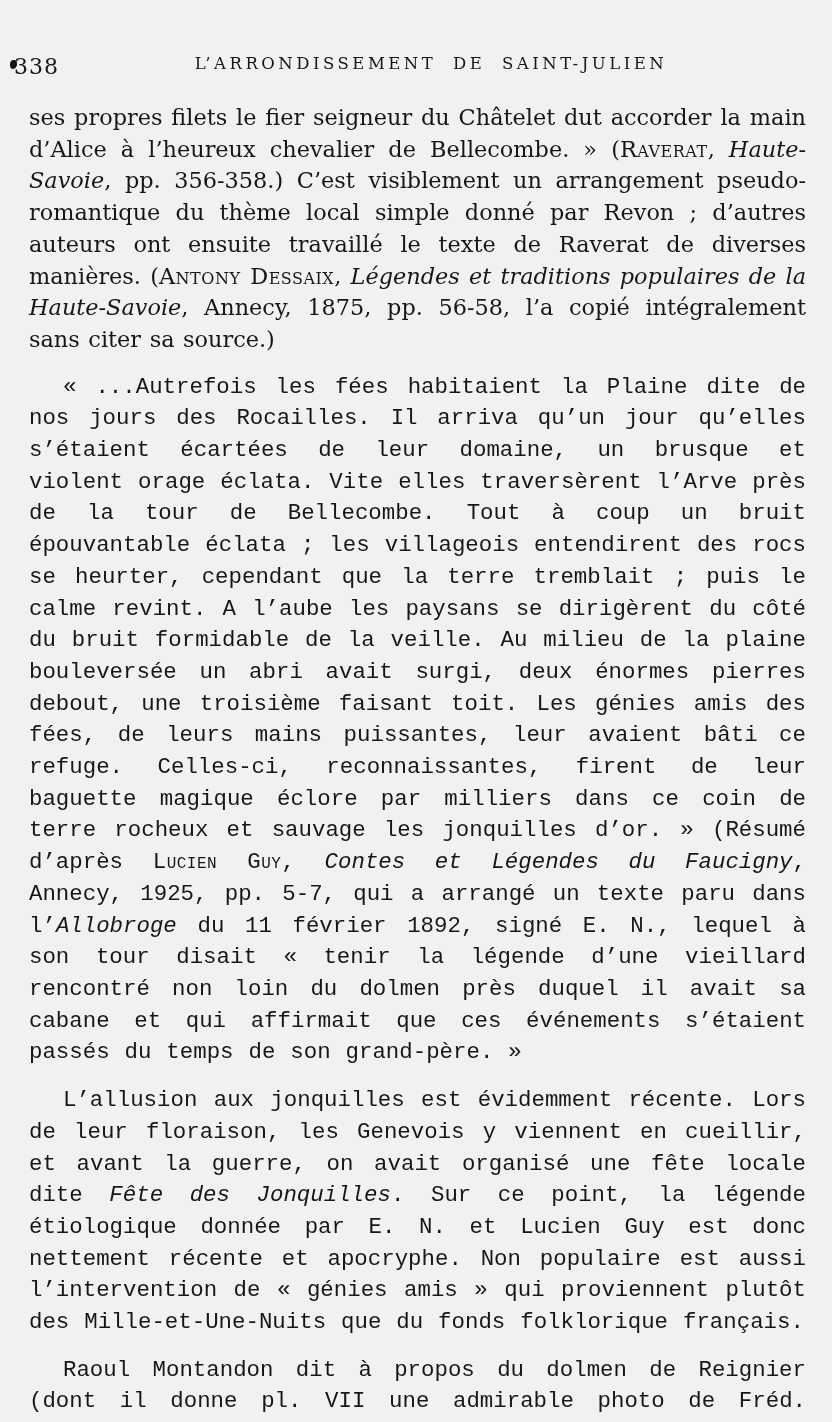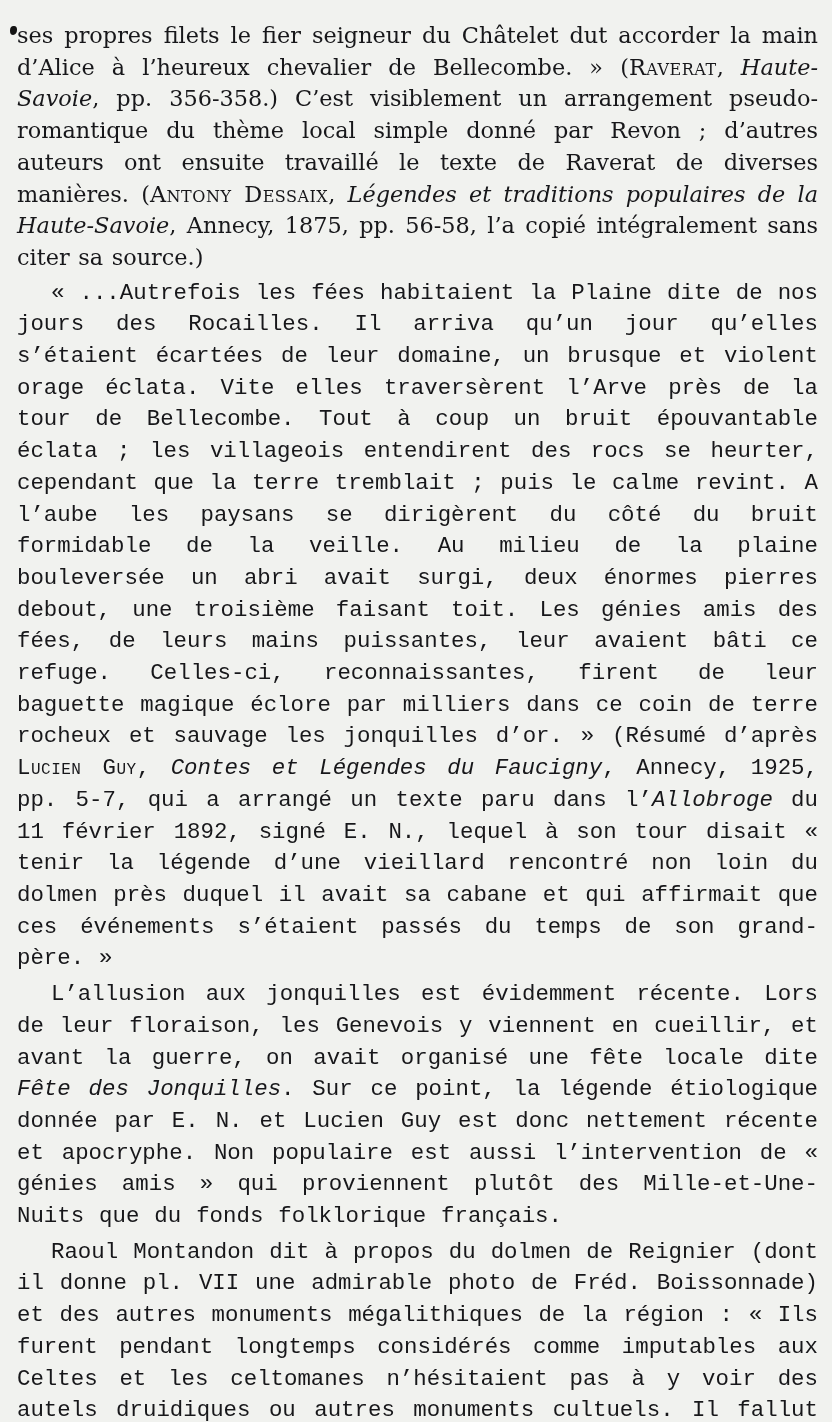--- a/index.html
+++ b/index.html
@@ -17,29 +17,33 @@
     display:block;text-align:center;
     font-size:16.5px;letter-spacing:3.5px;word-spacing:8px;
     padding-left:30px;
   }
   .text-block{
     margin:20px 10px 0 13px;
     font-size:22.4px;line-height:31.7px;
     text-align:justify;
     word-spacing:1.5px;
   }
-  .para{margin:4px;padding:0;}
+  .para{margin:16px;padding:0;}
   .para.indent{text-indent:34px;font-family:Liberation Mono, monospace;}
   .smallcaps{font-variant:small-caps;letter-spacing:0.5px;}
   .italic{font-style:italic;}
 </style>
 </head>
 <body>
 
 <div class="page">
   <div class="speck"></div>
+  <header class="page-header">
+    <span class="page-number">338</span>
+    <span class="running-header">L’ARRONDISSEMENT DE SAINT-JULIEN</span>
+  </header>
   <main class="text-block">
       <p class="para"><span>ses propres filets le fier seigneur du Châtelet dut accorder la main d’Alice à l’heureux chevalier de Bellecombe. » (</span><span class="smallcaps">Raverat</span><span>, </span><span class="italic">Haute-Savoie</span><span>, pp. 356-358.) C’est visiblement un arrangement pseudo-romantique du thème local simple donné par Revon ; d’autres auteurs ont ensuite travaillé le texte de Raverat de diverses manières. (</span><span class="smallcaps">Antony Dessaix</span><span>, </span><span class="italic">Légendes et traditions populaires de la Haute-Savoie</span><span>, Annecy, 1875, pp. 56-58, l’a copié intégralement sans citer sa source.)</span></p>
       <p class="para indent"><span>« ...Autrefois les fées habitaient la Plaine dite de nos jours des Rocailles. Il arriva qu’un jour qu’elles s’étaient écartées de leur domaine, un brusque et violent orage éclata. Vite elles traversèrent l’Arve près de la tour de Bellecombe. Tout à coup un bruit épouvantable éclata ; les villageois entendirent des rocs se heurter, cependant que la terre tremblait ; puis le calme revint. A l’aube les paysans se dirigèrent du côté du bruit formidable de la veille. Au milieu de la plaine bouleversée un abri avait surgi, deux énormes pierres debout, une troisième faisant toit. Les génies amis des fées, de leurs mains puissantes, leur avaient bâti ce refuge. Celles-ci, reconnaissantes, firent de leur baguette magique éclore par milliers dans ce coin de terre rocheux et sauvage les jonquilles d’or. » (Résumé d’après </span><span class="smallcaps">Lucien Guy</span><span>, </span><span class="italic">Contes et Légendes du Faucigny</span><span>, Annecy, 1925, pp. 5-7, qui a arrangé un texte paru dans l’</span><span class="italic">Allobroge</span><span> du 11 février 1892, signé E. N., lequel à son tour disait « tenir la légende d’une vieillard rencontré non loin du dolmen près duquel il avait sa cabane et qui affirmait que ces événements s’étaient passés du temps de son grand-père.  »</span></p>
       <p class="para indent"><span>L’allusion aux jonquilles est évidemment récente. Lors de leur floraison, les Genevois y viennent en cueillir, et avant la guerre, on avait organisé une fête locale dite </span><span class="italic">Fête des Jonquilles</span><span>. Sur ce point, la légende étiologique donnée par E. N. et Lucien Guy est donc nettement récente et apocryphe. Non populaire est aussi l’intervention de « génies amis » qui proviennent plutôt des Mille-et-Une-Nuits que du fonds folklorique français.</span></p>
       <p class="para indent"><span>Raoul Montandon dit à propos du dolmen de Reignier (dont il donne pl. VII une admirable photo de Fréd. Boissonnade) et des autres monuments mégalithiques de la région : « Ils furent pendant longtemps considérés comme imputables aux Celtes et les celtomanes n’hésitaient pas à y voir des autels druidiques ou autres monuments cultuels. Il fallut reconnaître que l’aire géographique des mégalithes ne correspond pas avec les anciennes</span></p>
     </main>
 </div>
 
 </body></html>

